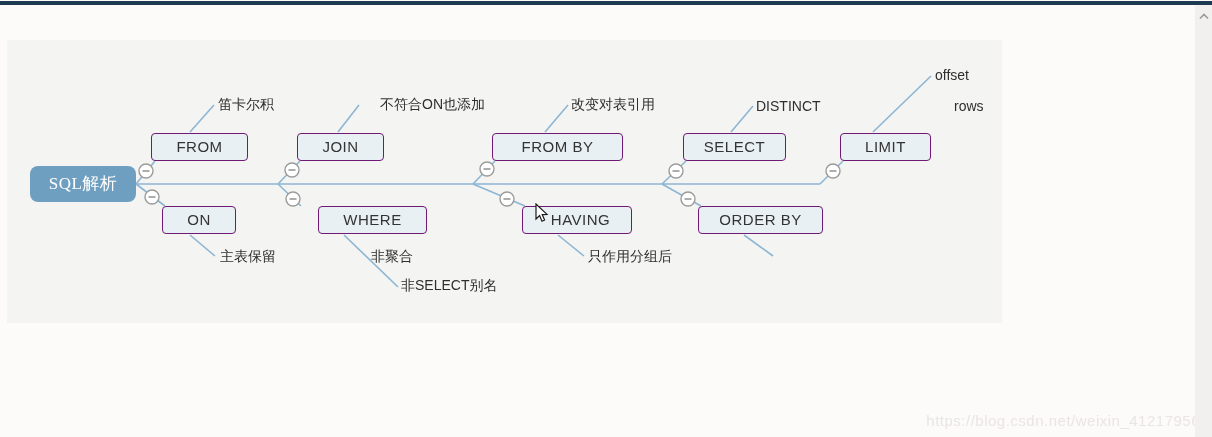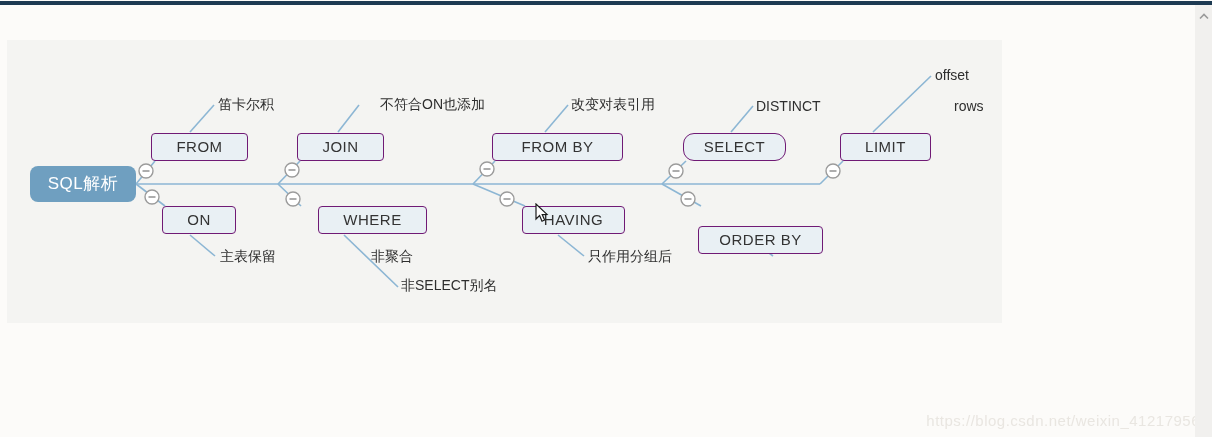--- a/index.html
+++ b/index.html
@@ -15,21 +15,21 @@
   .collapse circle{fill:#ffffff;stroke:#9b9b9b;stroke-width:1.4;}
   .collapse line{stroke:#8a8a8a;stroke-width:1.4;}
   .node{
     position:absolute;height:26px;line-height:26px;text-align:center;
     background:#e9f0f4;border:1px solid #701a75;border-radius:4px;
     color:#333;font-size:15px;letter-spacing:0.5px;
   }
   .root-node{
     position:absolute;left:30px;top:166px;width:106px;height:36px;line-height:36px;
     text-align:center;background:#6f9fc0;border-radius:8px;color:#fff;
-    font-size:17px;letter-spacing:0.5px;
+    font-size:17px;letter-spacing:0.5px;font-family:Liberation Serif, serif;
   }
   .ann{position:absolute;color:#2e2e2e;font-size:14px;white-space:nowrap;text-align:right;}
   .watermark{
     position:absolute;right:12px;bottom:8px;color:#e9e6e1;font-size:15px;
     letter-spacing:0.5px;white-space:nowrap;
   }
   .scrollbar{
     position:absolute;right:0;top:5px;width:17px;height:432px;background:#f1f0ee;
     display:flex;justify-content:center;
   }
@@ -105,27 +105,27 @@
       <circle cx="833" cy="171" r="7"></circle>
         <line x1="829.5" y1="171" x2="836.5" y2="171"></line>
       </g>
   </svg>
 
   <div class="root-node">SQL解析</div>
 
   <div class="node" style="left:151px;top:133px;width:95px;">FROM</div>
   <div class="node" style="left:297px;top:133px;width:85px;">JOIN</div>
   <div class="node" style="left:492px;top:133px;width:129px;">FROM BY</div>
-  <div class="node" style="left:683px;top:133px;width:101px;border-radius:11px;">SELECT</div>
+  <div class="node" style="left:683px;top:133px;width:101px;">SELECT</div>
   <div class="node" style="left:840px;top:133px;width:89px;">LIMIT</div>
 
   <div class="node" style="left:162px;top:206px;width:72px;">ON</div>
   <div class="node" style="left:298px;top:206px;width:107px;margin-left:20px;">WHERE</div>
-  <div class="node" style="left:522px;top:206px;width:101px;">HAVING</div>
-  <div class="node" style="left:698px;top:206px;width:123px;margin-top:20px;">ORDER BY</div>
+  <div class="node" style="left:522px;top:206px;width:101px;padding-left:7px;">HAVING</div>
+  <div class="node" style="left:698px;top:206px;width:123px;">ORDER BY</div>
 
   <div class="ann" style="left:218px;top:96px;">笛卡尔积</div>
   <div class="ann" style="left:380px;top:96px;">不符合ON也添加</div>
   <div class="ann" style="left:571px;top:96px;">改变对表引用</div>
   <div class="ann" style="left:756px;top:98px;">DISTINCT</div>
   <div class="ann" style="left:906px;top:98px;margin-left:48px;">rows</div>
   <div class="ann" style="left:935px;top:67px;">offset</div>
   <div class="ann" style="left:220px;top:248px;">主表保留</div>
   <div class="ann" style="left:371px;top:248px;">非聚合</div>
   <div class="ann" style="left:401px;top:277px;">非SELECT别名</div>

